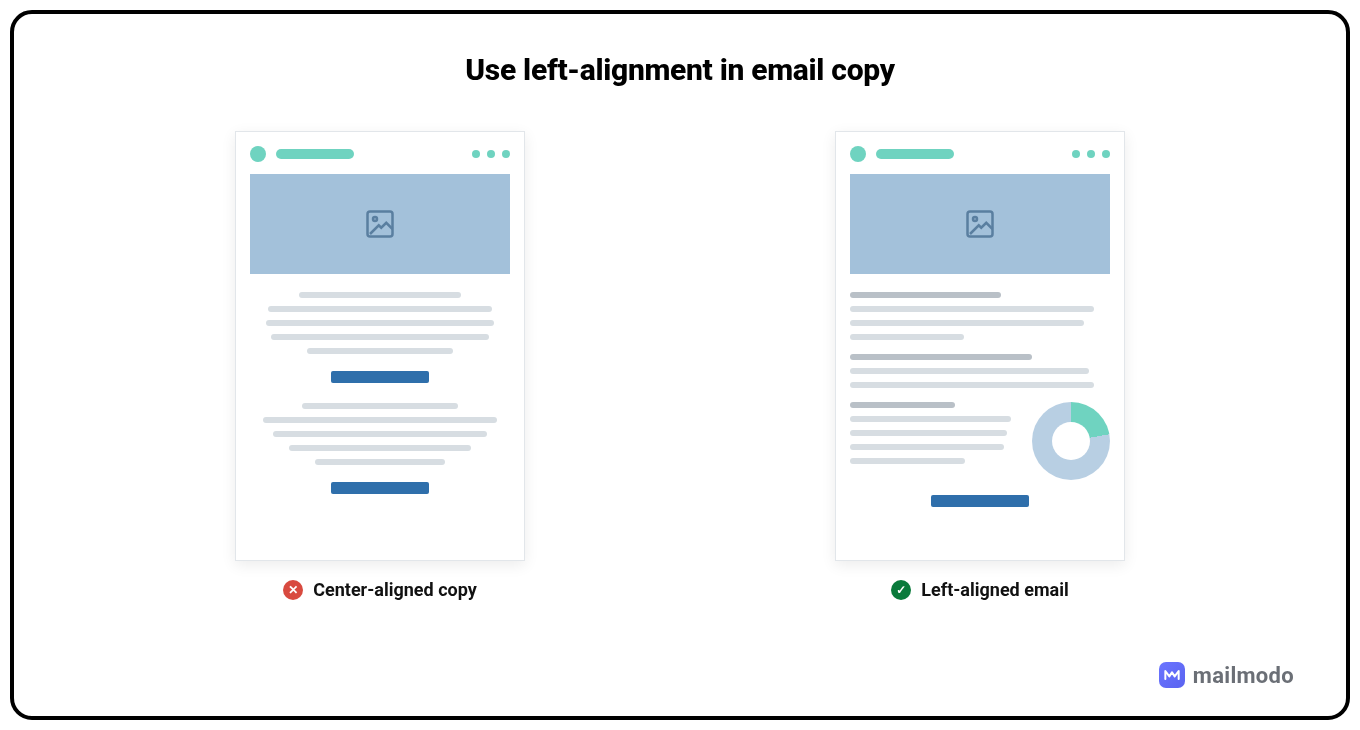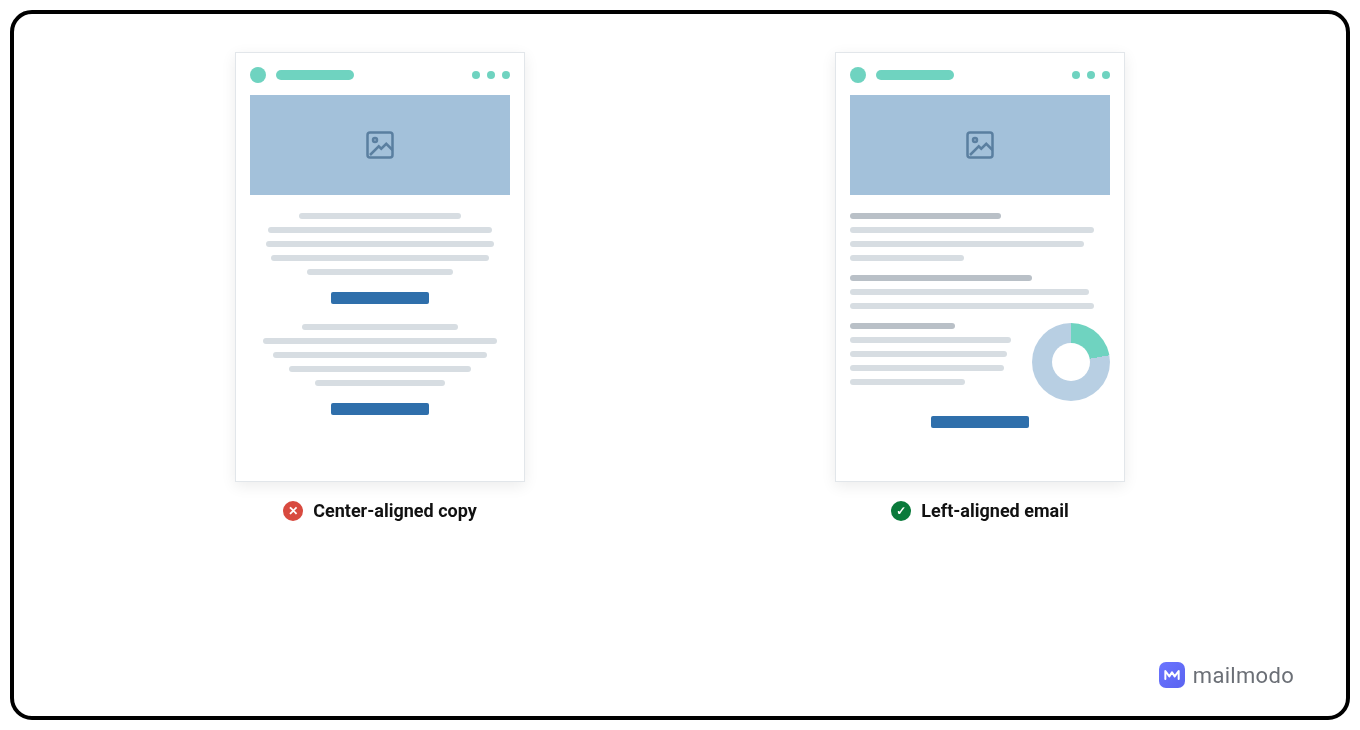--- a/index.html
+++ b/index.html
@@ -100,34 +100,35 @@
     display: inline-flex; align-items: center; gap: 10px;
     font-size: 18px; font-weight: 700; color: #111;
   }
   .badge { width: 20px; height: 20px; border-radius: 50%; display: inline-flex; align-items: center; justify-content: center; color: #fff; font-size: 12px; font-weight: 900; }
   .badge.bad  { background: #d84a3f; }
   .badge.good { background: #0a7a3b; }
 
   .brand {
     position: absolute; right: 52px; bottom: 28px;
     display: flex; align-items: center; gap: 8px;
-    font-size: 22px; font-weight: 400; color: #6b6f76; letter-spacing: 0.3px;
+    font-size: 22px; font-weight: 700; color: #6b6f76; letter-spacing: 0.3px;
   }
   .brand-mark {
     width: 26px; height: 26px; border-radius: 7px;
     background: linear-gradient(135deg,#6b75ff,#5a63f0);
     display: flex; align-items: center; justify-content: center;
   }
   .brand-mark svg { width: 16px; height: 12px; }
 </style>
 </head>
 <body>
 
 <div class="frame">
 
+  <h1 class="title">Use left-alignment in email copy</h1>
 
   <div class="cards">
 
     <div class="card-wrap">
       <div class="card center">
         <div class="wnd-bar">
           <div class="wnd-left">
             <span class="wnd-dot-big"></span>
             <span class="wnd-pill"></span>
           </div>

